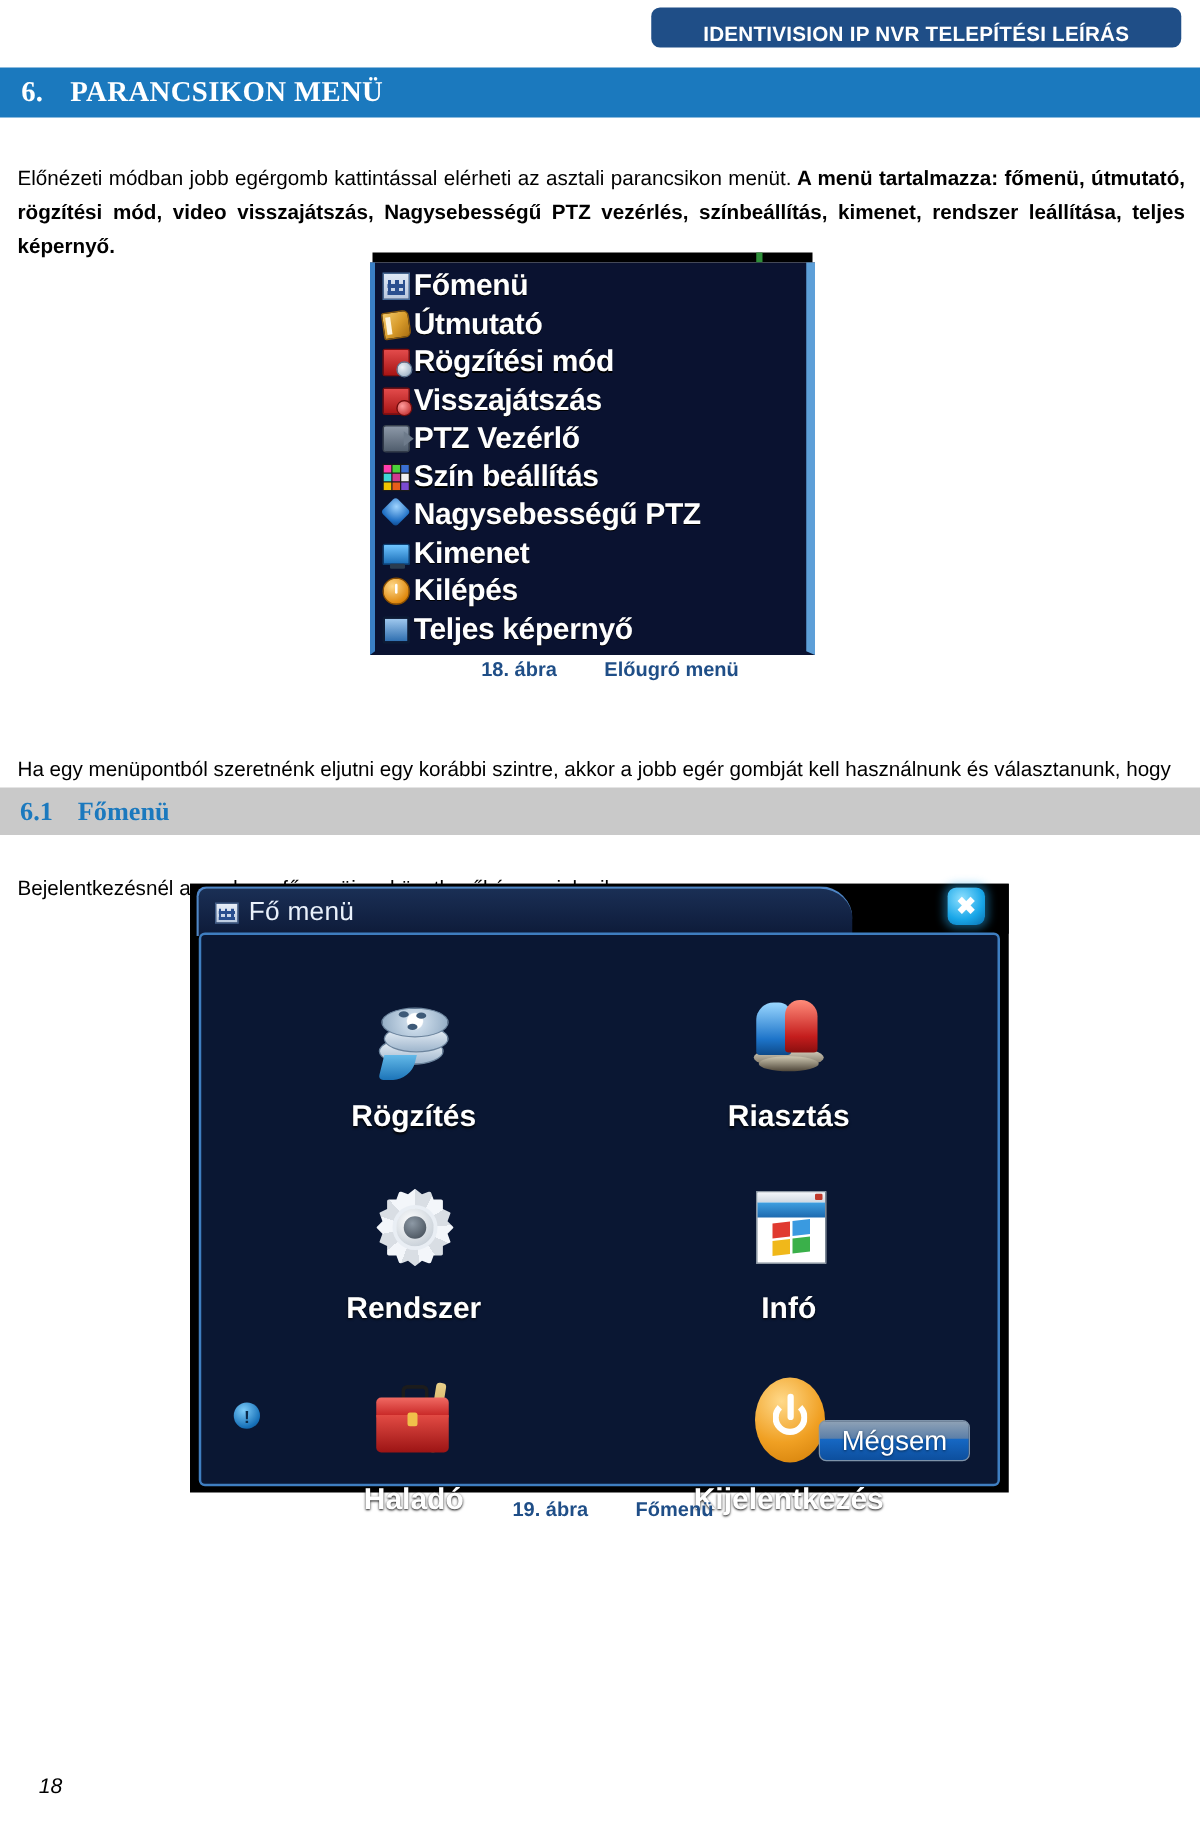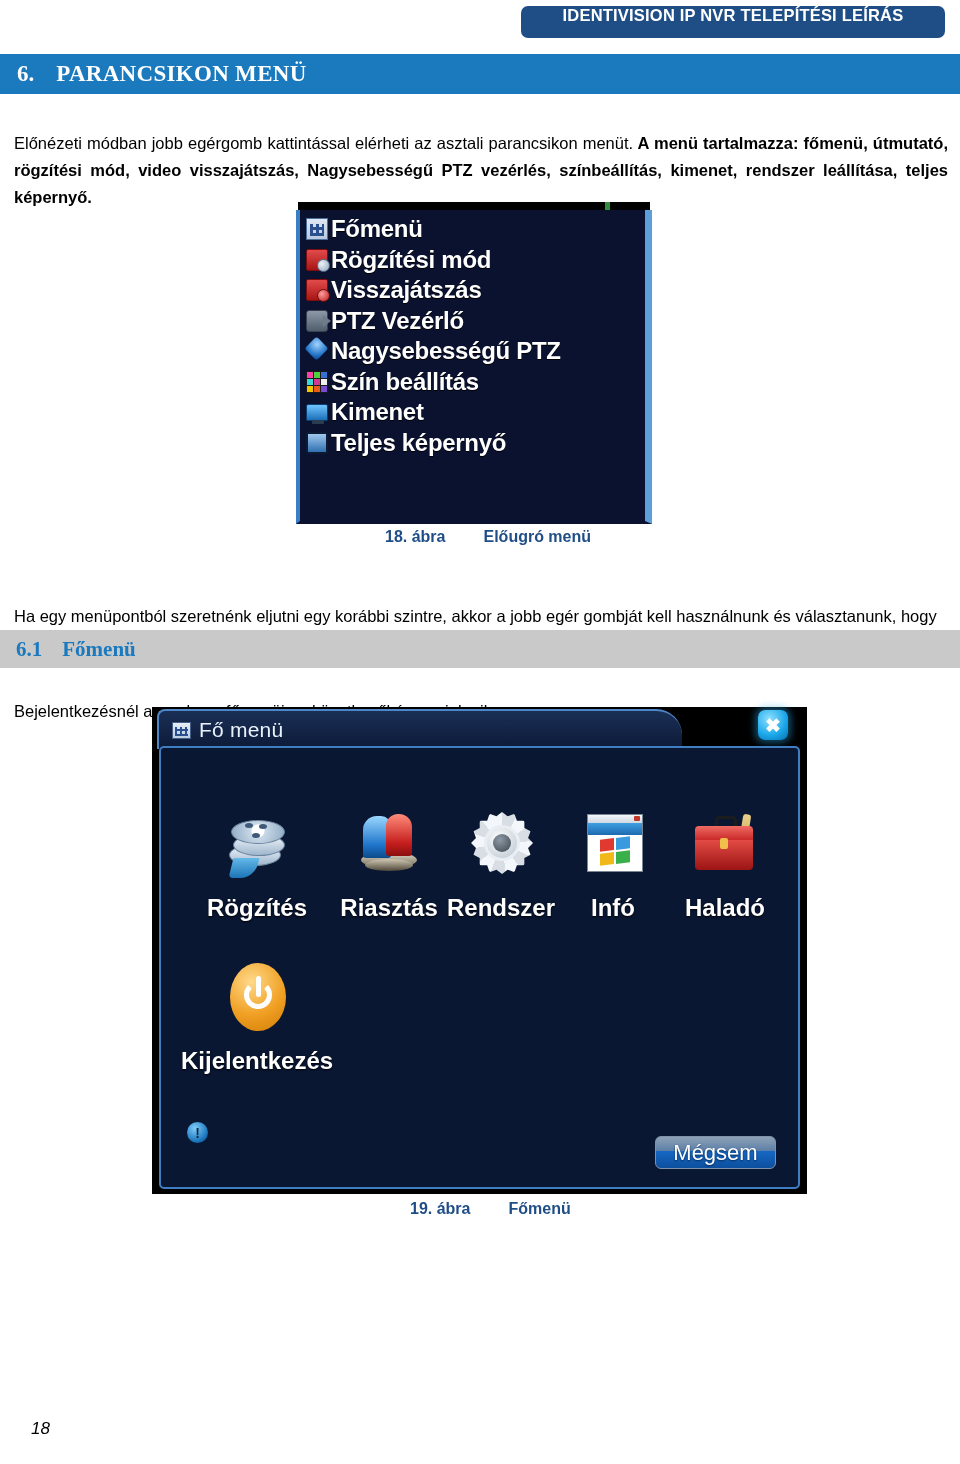--- a/index.html
+++ b/index.html
@@ -20,21 +20,21 @@
   
   .header-banner {
     position: absolute;
     left: 521px;
     top: 6px;
     width: 424px;
     height: 32px;
     background: #1F4E87;
     border-radius: 7px;
     display: flex;
-    align-items: flex-start;
+    align-items: flex-end;
     justify-content: center;
   }
   .header-banner-text {
     color: #ffffff;
     font-size: 16.5px;
     font-weight: bold;
     letter-spacing: 0.2px;
     white-space: nowrap;
   }
 
@@ -406,24 +406,24 @@
     width: 641px;
     height: 443px;
     background: #0a1733;
     border: 2px solid #3f7ec0;
     border-radius: 5px;
     box-sizing: border-box;
   }
   .mm-grid {
     position: absolute;
     left: 20px;
-    top: 58px;
+    top: 44px;
     width: 600px;
     display: grid;
-    grid-template-columns: repeat(5, 1fr);
+    grid-template-columns: repeat(2, 1fr);
     grid-row-gap: 37px;
   }
   .mm-cell {
     display: flex;
     flex-direction: column;
     align-items: center;
   }
   .mm-cell-icon {
     height: 86px;
     width: 92px;
@@ -662,63 +662,71 @@
     <span class="popup-topbar-tick"></span>
   </div>
   <div class="popup-body">
     <ul class="popup-list">
 
       <li class="popup-item">
         <span class="pico ico-grid"></span>
         <span class="popup-item-label">Főmenü</span>
       </li>
 
+      <li class="popup-item">
+        <span class="pico ico-book"></span>
+        <span class="popup-item-label">Útmutató</span>
+      </li>
 
       <li class="popup-item">
         <span class="pico ico-recmode"></span>
         <span class="popup-item-label">Rögzítési mód</span>
       </li>
 
       <li class="popup-item">
         <span class="pico ico-play"></span>
         <span class="popup-item-label">Visszajátszás</span>
       </li>
 
       <li class="popup-item">
         <span class="pico ico-ptz"></span>
         <span class="popup-item-label">PTZ Vezérlő</span>
-      </li>
-
-      <li class="popup-item">
-        <span class="pico">
-            <span class="ico-hsptz" style="position:absolute;"></span>
-          </span>
-        <span class="popup-item-label">Nagysebességű PTZ</span>
       </li>
 
       <li class="popup-item">
         <span class="pico ico-color">
           <i style="background:#ff3fae"></i>
             <i style="background:#4bd23a"></i>
             <i style="background:#3a6fd2"></i>
           <i style="background:#3fd6d6"></i>
             <i style="background:#d23a8f"></i>
             <i style="background:#f0f0f0"></i>
           <i style="background:#f0c400"></i>
             <i style="background:#e85c1a"></i>
             <i style="background:#7a4bd2"></i>
         </span>
         <span class="popup-item-label">Szín beállítás</span>
       </li>
 
       <li class="popup-item">
+        <span class="pico">
+            <span class="ico-hsptz" style="position:absolute;"></span>
+          </span>
+        <span class="popup-item-label">Nagysebességű PTZ</span>
+      </li>
+
+      <li class="popup-item">
         <span class="pico ico-output"></span>
         <span class="popup-item-label">Kimenet</span>
       </li>
 
+      <li class="popup-item">
+        <span class="pico ico-power"></span>
+        <span class="popup-item-label">Kilépés</span>
+      </li>
 
       <li class="popup-item">
         <span class="pico ico-fullscreen"></span>
         <span class="popup-item-label">Teljes képernyő</span>
       </li>
 
     </ul>
   </div>
 </div>
 

